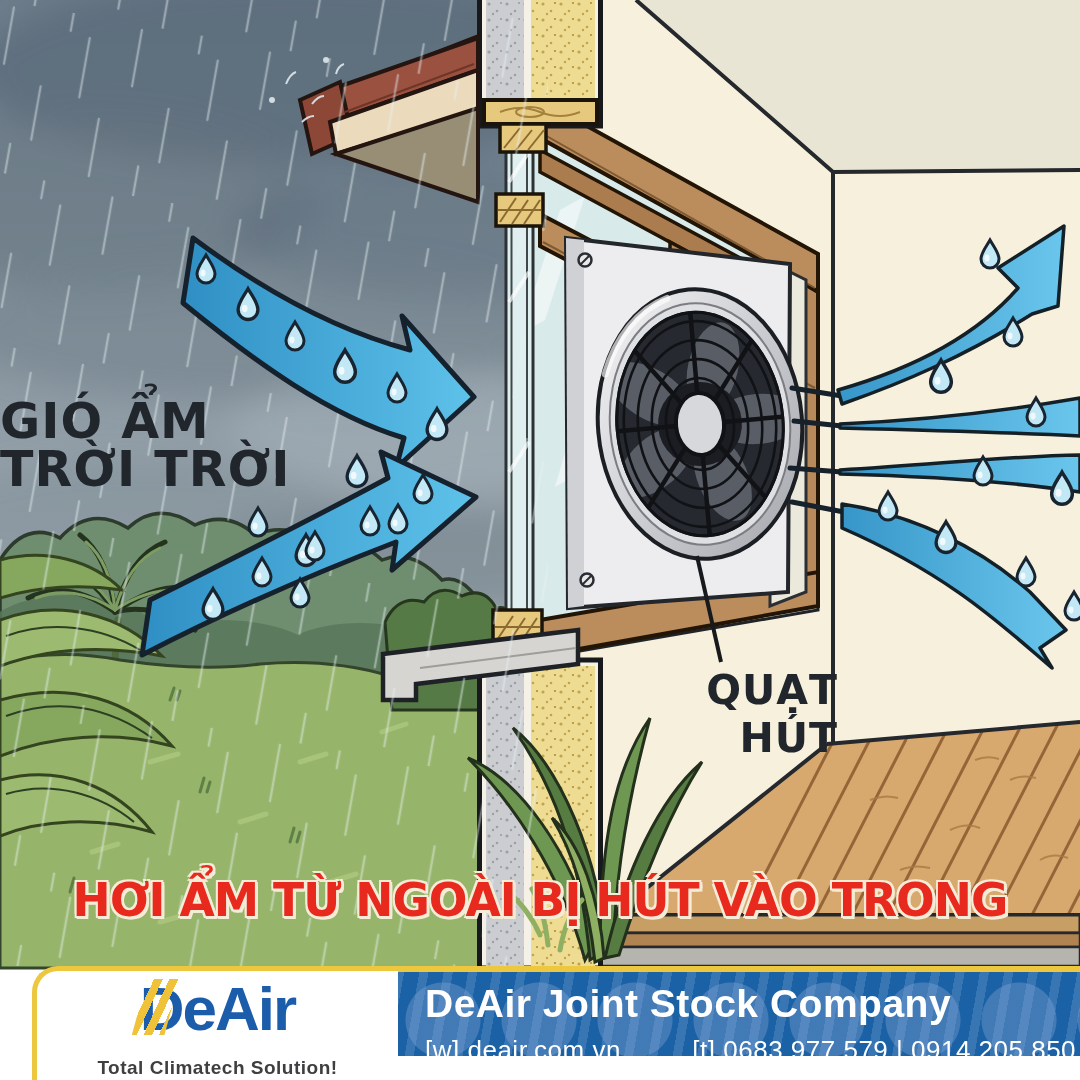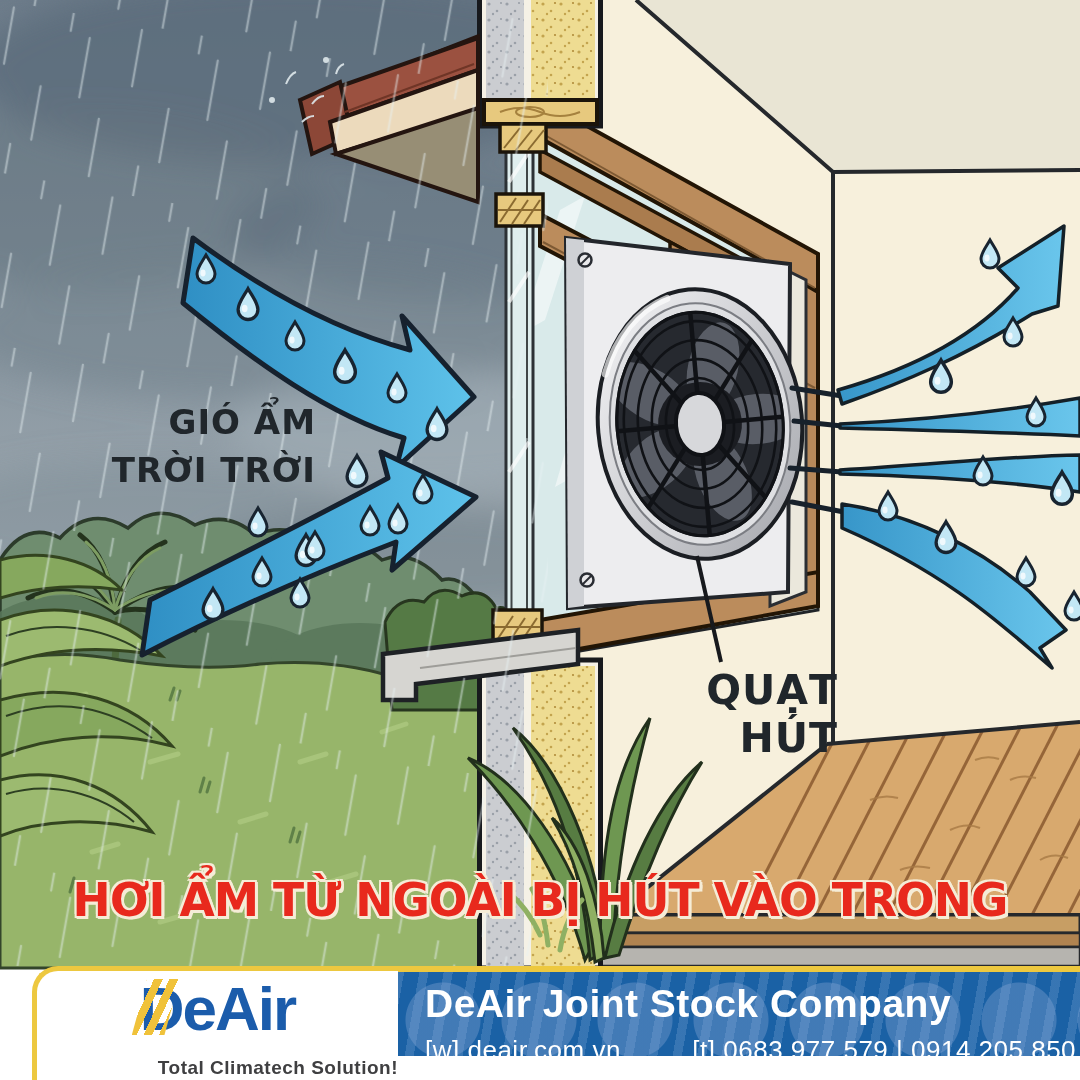--- a/index.html
+++ b/index.html
@@ -2,22 +2,22 @@
 <html><head>
 <meta charset="utf-8">
 <style>
   html,body{margin:0;padding:0;background:#ffffff;}
   .canvas{position:relative;width:1080px;height:1080px;overflow:hidden;
           font-family:"DejaVu Sans","Liberation Sans",sans-serif;}
   .scene-svg{position:absolute;left:0;top:0;z-index:1;}
 
   
   .lbl{position:absolute;z-index:5;font-weight:bold;color:#20262b;}
-  .lbl-wind{left:0;top:398px;width:316px;text-align:right;
-            font-size:34px;line-height:48px;letter-spacing:1px;}
+  .lbl-wind{left:0;top:398px;width:316px;text-align:left;
+            font-size:49px;line-height:48px;letter-spacing:1px;}
   .lbl-fan{left:608px;top:666px;width:230px;text-align:right;
            font-size:41px;letter-spacing:1px;}
   .banner{position:absolute;z-index:6;left:0;top:872px;width:1080px;
           text-align:center;white-space:nowrap;font-weight:bold;
           font-size:47px;letter-spacing:-1px;color:#e8291d;
           transform:scaleX(.97);
           text-shadow:3px 3px 0 #f5ecd7,-2px -2px 0 #f5ecd7,2px -2px 0 #f5ecd7,
                       -2px 2px 0 #f5ecd7,3px 0 0 #f5ecd7,0 3px 0 #f5ecd7;}
 
   
@@ -36,21 +36,21 @@
   .footer-card{position:absolute;z-index:11;left:32px;top:966px;width:366px;height:114px;
      box-sizing:border-box;background:#ffffff;
      border-top:5px solid #edc83f;border-left:5px solid #edc83f;
      border-radius:26px 0 0 0;text-align:center;
      font-family:"Liberation Sans",sans-serif;}
   .logo-wrap{position:relative;display:inline-block;margin-top:8px;line-height:60px;}
   .logo-text{font-size:62px;font-weight:bold;letter-spacing:-2px;color:#1b5cab;}
   .logo-stripes{position:absolute;left:-8px;top:0px;width:48px;height:56px;z-index:2;
      background:repeating-linear-gradient(115deg, rgba(240,194,58,0) 0 6px, #f0c23a 6px 14px);
      clip-path:polygon(32% 0,100% 0,68% 100%,0 100%);pointer-events:none;}
-  .tagline{margin-top:2px;font-size:19px;font-weight:bold;color:#3f3f41;letter-spacing:.5px;text-align:right;}
+  .tagline{margin-top:2px;font-size:19px;font-weight:bold;color:#3f3f41;letter-spacing:.5px;}
 </style>
 </head>
 <body>
 
 <div class="canvas">
 
 <svg class="scene-svg" width="1080" height="1080" viewBox="0 0 1080 1080">
   <defs>
     <linearGradient id="skyGrad" x1="0" y1="0" x2="0" y2="1">
       <stop offset="0" stop-color="#6e7d8b"></stop>

